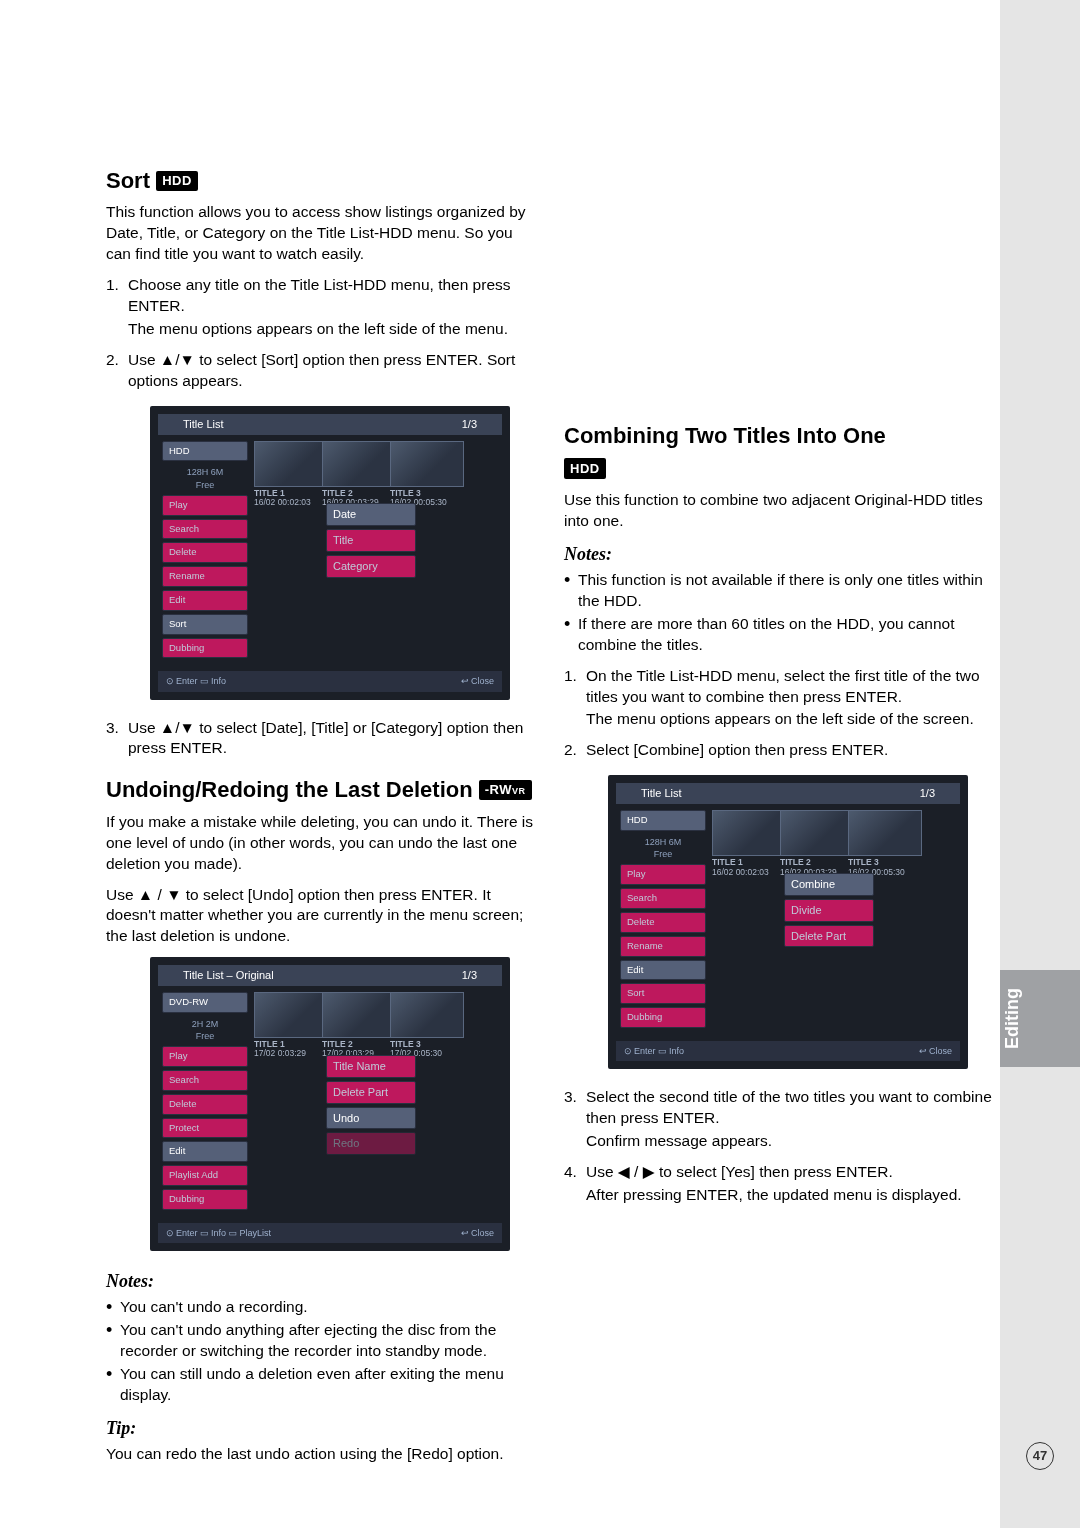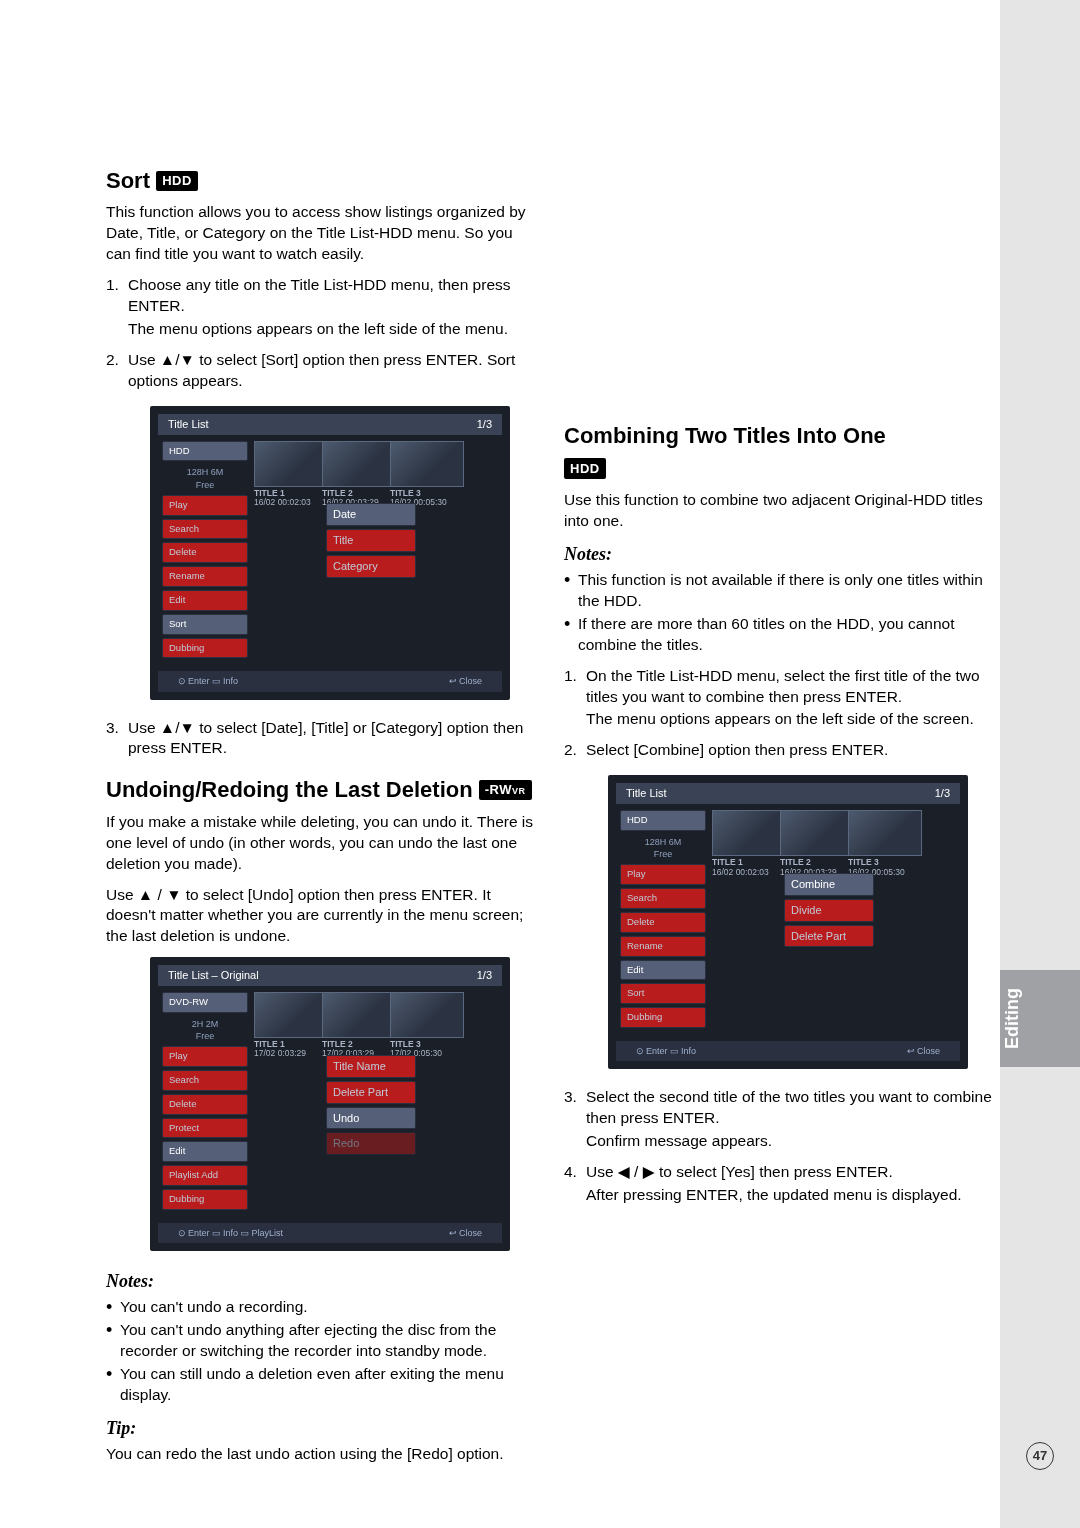--- a/index.html
+++ b/index.html
@@ -94,29 +94,29 @@
     color: #bcc5d4;
     width: 360px;
     margin: 10px 0 18px 44px;
     padding: 8px;
     font-size: 10px;
     border-radius: 2px;
   }
   .sc-title {
     background: #3a4356;
     color: #fff;
-    padding: 3px 10px;
+    padding: 3px 25px;
     font-size: 11px;
     display: flex;
     justify-content: space-between;
   }
   .sc-body { display: flex; gap: 6px; padding: 6px 4px; }
   .sc-left { width: 86px; }
   .sc-pill {
-    background: #b91c1c;
+    background: #be185d;
     color: #c0cad9;
     padding: 3px 6px;
     margin-bottom: 3px;
     border-radius: 2px;
     font-size: 9.5px;
     border: 1px solid #2a3040;
   }
   .sc-pill.hi { background: #556078; color: #fff; }
   .sc-small { color: #8ea0bd; font-size: 9px; text-align: center; padding: 2px 0 4px 0; }
   .sc-thumbs { display: flex; gap: 8px; flex-wrap: wrap; }
@@ -126,21 +126,21 @@
     background: linear-gradient(135deg,#4d5a6e,#2b3342 60%);
     border: 1px solid #5a6880;
   }
   .thumb-cap { font-size: 8.5px; color: #aab5c7; margin-top: 2px; line-height: 1.1; }
   .sc-footer {
     background: #2a3040;
     color: #9eb0cc;
     font-size: 9px;
     display: flex;
     justify-content: space-between;
-    padding: 4px 20px;
+    padding: 4px 8px;
     margin-top: 4px;
   }
   .sc-sublist {
     position: relative;
     left: 72px;
     top: -4px;
     width: 90px;
   }
   .sc-sublist .sc-pill { font-size: 11px; }
   .arrow { font-family: Arial; }

